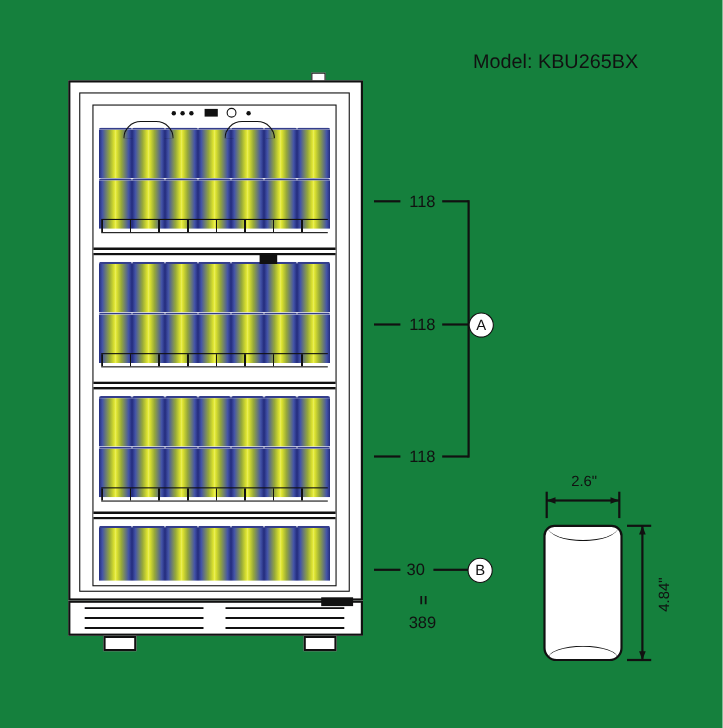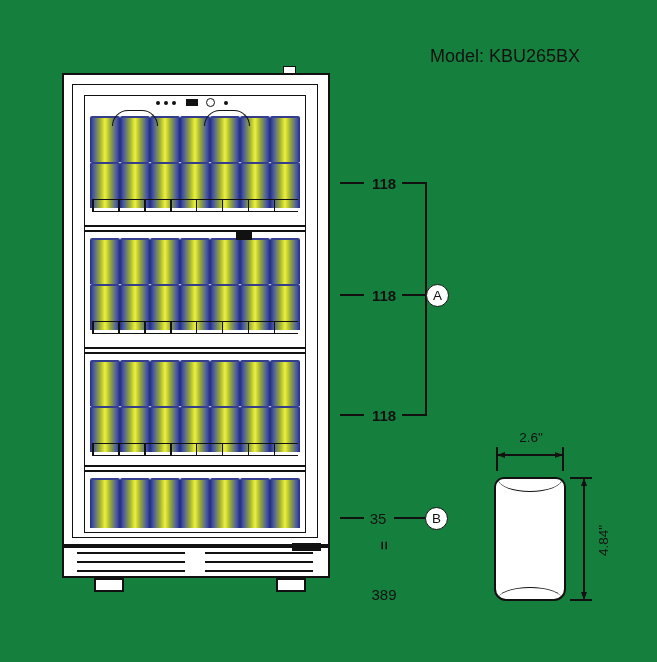--- a/index.html
+++ b/index.html
@@ -46,37 +46,37 @@
   
   .grille{position:absolute;left:62px;top:546px;width:268px;height:32px;border:2px solid #111;background:#fff;box-sizing:border-box;}
   .slats{position:absolute;top:552px;width:108px;height:21px;
          background:repeating-linear-gradient(180deg,#111 0 2px,transparent 2px 9px);}
   .slatsL{left:77px}.slatsR{left:205px}
   .nameplate{position:absolute;left:292px;top:543px;width:29px;height:8px;background:#111;z-index:3;}
   .foot{position:absolute;top:578px;width:30px;height:14px;border:2px solid #111;background:#fff;box-sizing:border-box;}
   .footL{left:94px}.footR{left:276px}
 
   
-  .dimrow{position:absolute;left:340px;width:86px;height:16px;font-weight:bold;}
+  .dimrow{position:absolute;left:340px;width:86px;height:16px;}
   .d1{top:175px}.d2{top:287px}.d3{top:407px}
   .dimrow .dashL{left:0;top:7px;width:24px;}
   .dimrow .dashR{left:62px;top:7px;width:24px;}
   .dimrow .num{position:absolute;left:24px;top:0;width:40px;text-align:center;font-size:15px;}
   .bracket{left:425px;top:182px;height:234px;}
   .dimcircle{position:absolute;width:23px;height:23px;border:1.5px solid #111;border-radius:50%;background:#fff;
              display:flex;align-items:center;justify-content:center;font-size:13.5px;z-index:8;box-sizing:border-box;}
   .circA{left:426px;top:284px;}
   .circB{left:425px;top:507px;}
   .dimB{position:absolute;left:340px;top:510px;width:86px;height:16px;}
   .dimB .dashL{left:0;top:7px;width:24px;}
   .dimB .lineR{left:54px;top:7px;width:32px;}
   .dimB .num{position:absolute;left:22px;top:0;width:32px;text-align:center;font-size:15px;}
   .equals{position:absolute;left:372px;top:537px;width:24px;height:16px;display:flex;align-items:center;justify-content:center;}
   .equals span{display:inline-block;transform:rotate(90deg);font-size:15px;font-weight:bold;}
-  .total{position:absolute;left:364px;top:586px;width:40px;text-align:center;font-size:15px;}
+  .total{position:absolute;left:364px;top:558px;width:40px;text-align:center;font-size:15px;}
 
   
   .canw-label{position:absolute;left:505px;top:430px;width:52px;text-align:center;font-size:13.5px;}
   .canh-label{position:absolute;left:586px;top:524px;width:36px;height:32px;display:flex;align-items:center;justify-content:center;}
   .canh-label span{display:inline-block;transform:rotate(-90deg);white-space:nowrap;font-size:13.5px;}
   .can-outline{position:absolute;left:494px;top:477px;width:72px;height:124px;border:2px solid #111;
                border-radius:10px 10px 12px 12px;background:#fff;box-sizing:border-box;}
   .lid-seam{position:absolute;left:498px;top:479px;width:64px;height:13px;border-bottom:1.5px solid #111;
             border-radius:0 0 50% 50% / 0 0 100% 100%;box-sizing:border-box;}
   .bottom-rim{position:absolute;left:498px;top:587px;width:64px;height:12px;border-top:1.5px solid #111;
@@ -206,21 +206,21 @@
     <div class="dimrow d3">
       <span class="hline dashL"></span>
       <span class="num">118</span>
       <span class="hline dashR"></span>
     </div>
     <div class="vline bracket"></div>
     <div class="dimcircle circA">A</div>
 
     <div class="dimB">
       <span class="hline dashL"></span>
-      <span class="num">35</span>
+      <span class="num">30</span>
       <span class="hline lineR"></span>
     </div>
     <div class="dimcircle circB">B</div>
 
     <div class="equals">
         <span>=</span>
       </div>
     <div class="total">389</div>
   </div>
 

